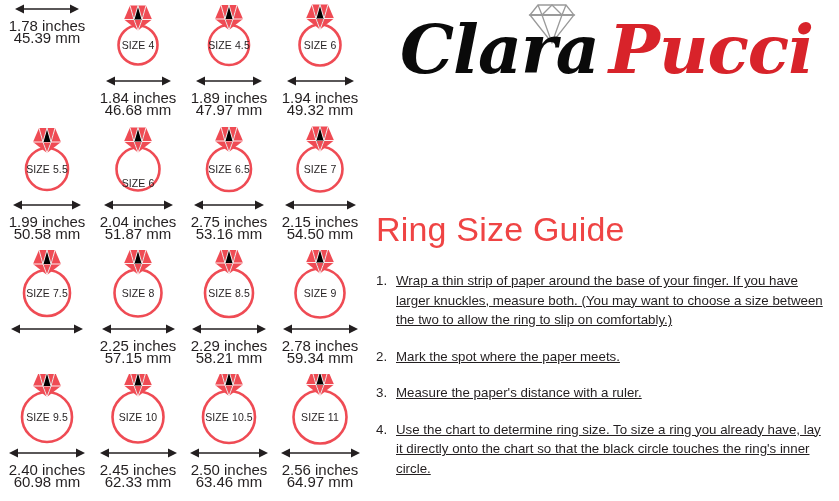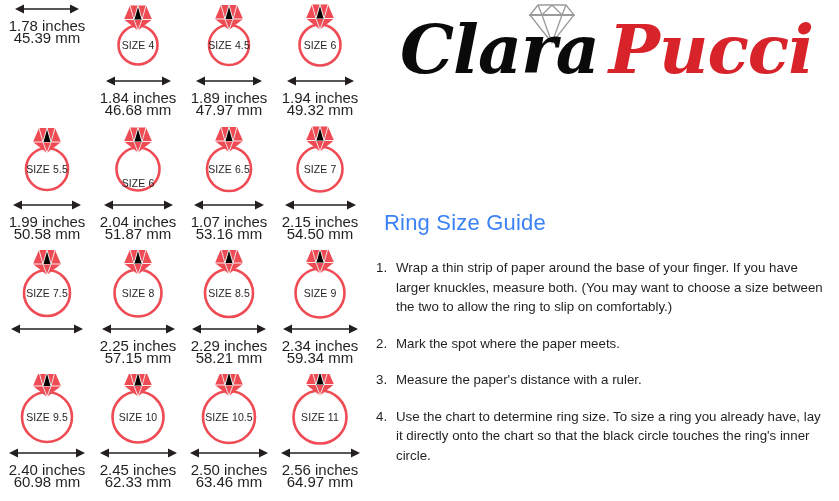--- a/index.html
+++ b/index.html
@@ -110,43 +110,44 @@
     letter-spacing: -1px;
   }
   .logo-pucci {
     color: #d8232a;
     font-weight: bold;
     letter-spacing: -1px;
     margin-left: 10px;
   }
 
   .guide-title {
-    margin: 106px 0 0 16px;
-    font-size: 22px;
+    margin: 106px 0 0 8px;
+    font-size: 34px;
     font-weight: normal;
-    color: #3b82f6;
+    color: #ef4444;
     letter-spacing: 0.2px;
   }
   .steps {
     margin: 22px 0 0 8px;
     width: 447px;
   }
   .step {
     display: flex;
     font-size: 13.3px;
     line-height: 19.5px;
     color: #231f20;
     margin-bottom: 17px;
   }
   .step-num {
     flex: 0 0 auto;
     width: 20px;
   }
   .step-text {
     flex: 1 1 auto;
+    text-decoration: underline;
   }
 </style>
 </head>
 <body>
 
 <div class="page">
 
   <div class="chart">
     <div class="grid">
         <div class="cell">
@@ -331,21 +332,21 @@
             <div class="size-label" style="top: 37px;">SIZE 6.5</div>
           </div>
           <div class="arrow-row">
             <svg class="arrow-svg" width="70" height="12" viewBox="0 0 70 12">
               <line x1="7" y1="6" x2="63" y2="6" stroke="#231f20" stroke-width="1.6"></line>
               <polygon points="0,6 9,1.5 9,10.5" fill="#231f20"></polygon>
               <polygon points="70,6 61,1.5 61,10.5" fill="#231f20"></polygon>
             </svg>
           </div>
           <div class="meas">
-            <div>1.07 inches</div>
+            <div>2.75 inches</div>
             <div>53.16 mm</div>
           </div>
         </div>
         <div class="cell">
           <div class="ring-wrap">
             <svg class="ring-svg" width="90" height="72" viewBox="0 0 90 72">
               <g fill="#ef4b54">
                 <path d="M31 14.5 L37 0.5 L53 0.5 L59 14.5 L45 25.5 Z"></path>
               </g>
               <g fill="none" stroke="#ef4b54" stroke-width="2.6">
@@ -477,21 +478,21 @@
             <div class="size-label" style="top: 37px;">SIZE 9</div>
           </div>
           <div class="arrow-row">
             <svg class="arrow-svg" width="75" height="12" viewBox="0 0 75 12">
               <line x1="7" y1="6" x2="68" y2="6" stroke="#231f20" stroke-width="1.6"></line>
               <polygon points="0,6 9,1.5 9,10.5" fill="#231f20"></polygon>
               <polygon points="75,6 66,1.5 66,10.5" fill="#231f20"></polygon>
             </svg>
           </div>
           <div class="meas">
-            <div>2.34 inches</div>
+            <div>2.78 inches</div>
             <div>59.34 mm</div>
           </div>
         </div>
         <div class="cell">
           <div class="ring-wrap">
             <svg class="ring-svg" width="90" height="72" viewBox="0 0 90 72">
               <g fill="#ef4b54">
                 <path d="M31 12 L37 -2 L53 -2 L59 12 L45 23 Z"></path>
               </g>
               <g fill="none" stroke="#ef4b54" stroke-width="2.6">

